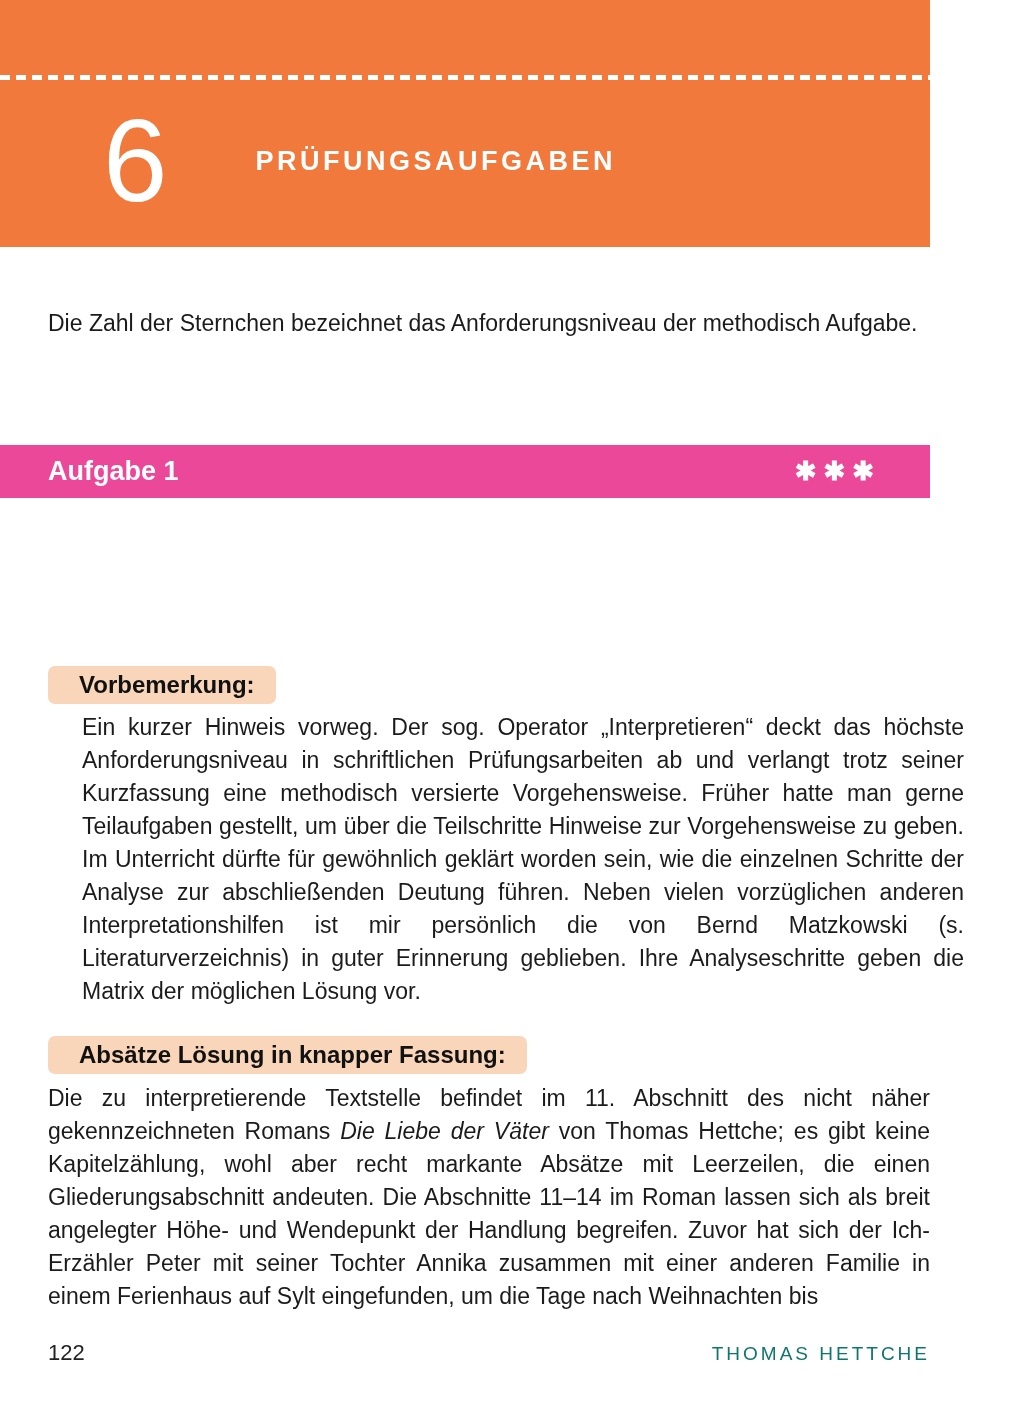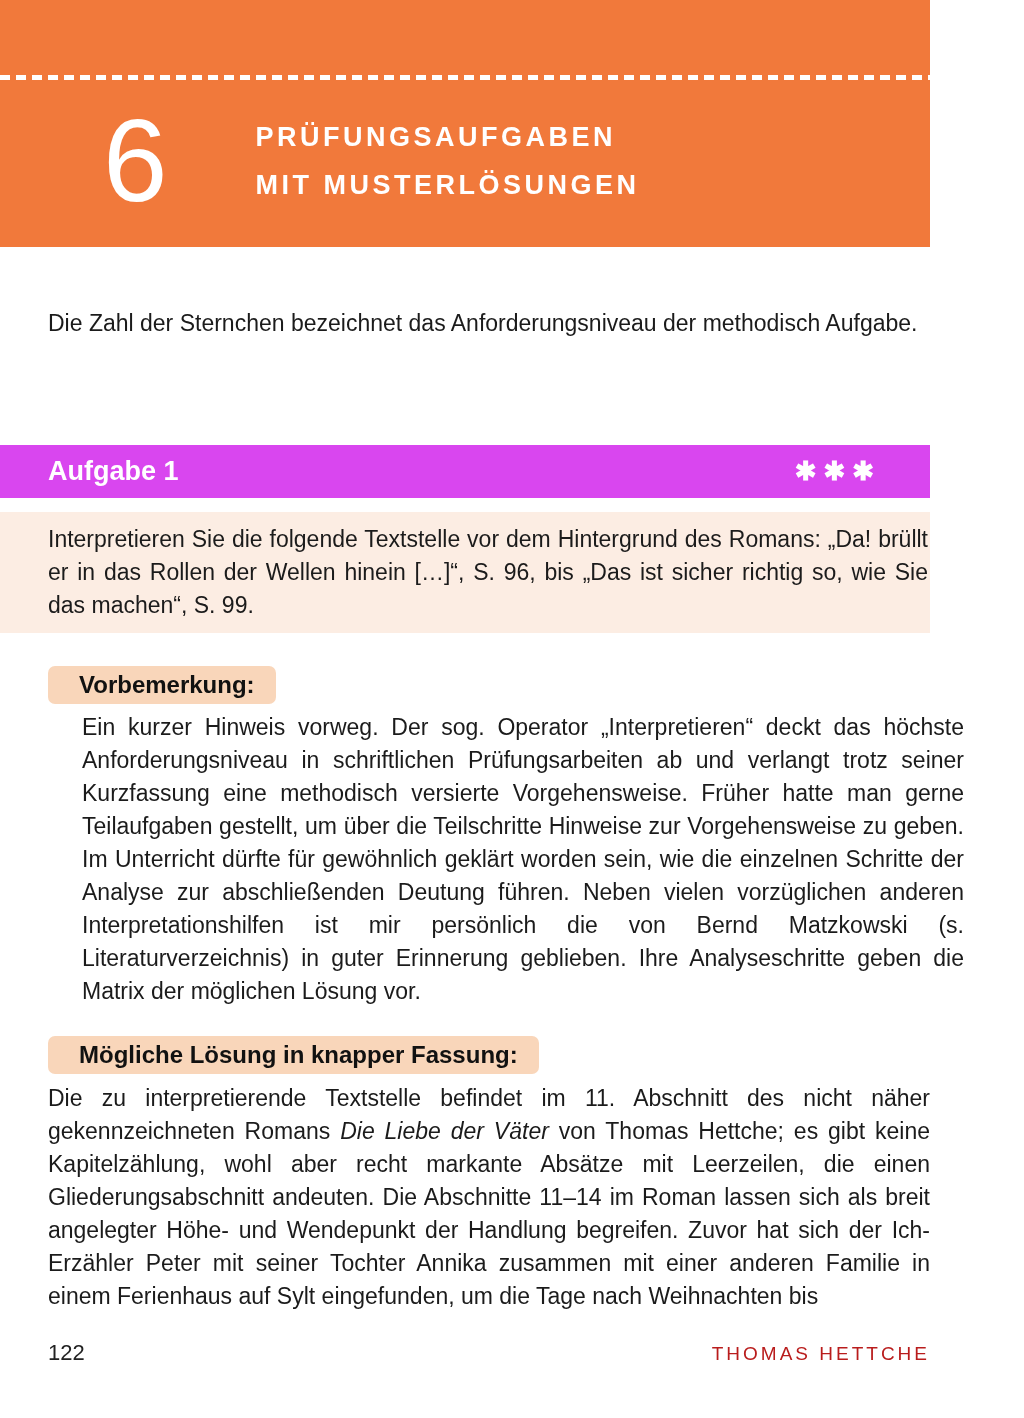--- a/index.html
+++ b/index.html
@@ -63,21 +63,21 @@
     line-height: 33px;
     text-align: left;
   }
 
   
   .task-bar {
     position: absolute;
     top: 445px; left: 0;
     width: 930px;
     height: 53px;
-    background: #d946ef;
+    background: #ec4899;
     display: flex;
     align-items: center;
     justify-content: space-between;
     padding: 0 56px 0 48px;
   }
   .task-label {
     color: #ffffff;
     font-size: 27px;
     font-weight: 700;
   }
@@ -143,57 +143,53 @@
     justify-content: space-between;
     align-items: baseline;
     gap: 39px;
   }
   .page-num {
     font-size: 22px;
     color: #222222;
   }
   .running-head {
     font-size: 19px;
-    color: #b91c1c;
+    color: #0f766e;
     letter-spacing: 3px;
     font-weight: 400;
   }
 </style>
 </head>
 <body>
 
 <div class="page">
 
   <header class="banner">
     <div class="dash-line"></div>
     <div class="chapter-row">
       <div class="chapter-number">6</div>
       <h1 class="chapter-title">
         <span>PRÜFUNGSAUFGABEN</span><br>
-        <span>MIT MUSTERLÖSUNGEN</span>
       </h1>
     </div>
   </header>
 
   <p class="intro">Die Zahl der Sternchen bezeichnet das Anforderungsniveau der methodisch Aufgabe.</p>
 
   <div class="task-bar">
     <span class="task-label">Aufgabe 1</span>
     <span class="task-stars">✱✱✱</span>
   </div>
 
-  <div class="task-box">
-    <p>Interpretieren Sie die folgende Textstelle vor dem Hintergrund des Romans: „Da! brüllt er in das Rollen der Wellen hinein […]“, S. 96, bis „Das ist sicher richtig so, wie Sie das machen“, S. 99.</p>
-  </div>
 
   <div class="section-label label-1">Vorbemerkung:</div>
 
   <p class="body-para para-1">Ein kurzer Hinweis vorweg. Der sog. Operator „Interpretieren“ deckt das höchste Anforderungsniveau in schriftlichen Prüfungsarbeiten ab und verlangt trotz seiner Kurzfassung eine methodisch versierte Vorgehensweise. Früher hatte man gerne Teilaufgaben gestellt, um über die Teilschritte Hinweise zur Vorgehensweise zu geben. Im Unterricht dürfte für gewöhnlich geklärt worden sein, wie die einzelnen Schritte der Analyse zur abschließenden Deutung führen. Neben vielen vorzüglichen anderen Interpretationshilfen ist mir persönlich die von Bernd Matzkowski (s. Literaturverzeichnis) in guter Erinnerung geblieben. Ihre Analyseschritte geben die Matrix der möglichen Lösung vor.</p>
 
-  <div class="section-label label-2">Mögliche Lösung in knapper Fassung:</div>
+  <div class="section-label label-2">Absätze Lösung in knapper Fassung:</div>
 
   <p class="body-para para-2">
     <span>Die zu interpretierende Textstelle befindet im 11. Abschnitt des nicht näher gekennzeichneten Romans </span><i>Die Liebe der Väter</i><span> von Thomas Hettche; es gibt keine Kapitelzählung, wohl aber recht markante Absätze mit Leerzeilen, die einen Gliederungsabschnitt andeuten. Die Abschnitte 11–14 im Roman lassen sich als breit angelegter Höhe- und Wendepunkt der Handlung begreifen. Zuvor hat sich der Ich-Erzähler Peter mit seiner Tochter Annika zusammen mit einer anderen Familie in einem Ferienhaus auf Sylt eingefunden, um die Tage nach Weihnachten bis</span>
   </p>
 
   <footer class="footer">
     <span class="page-num">122</span>
     <span class="running-head">THOMAS HETTCHE</span>
   </footer>
 

